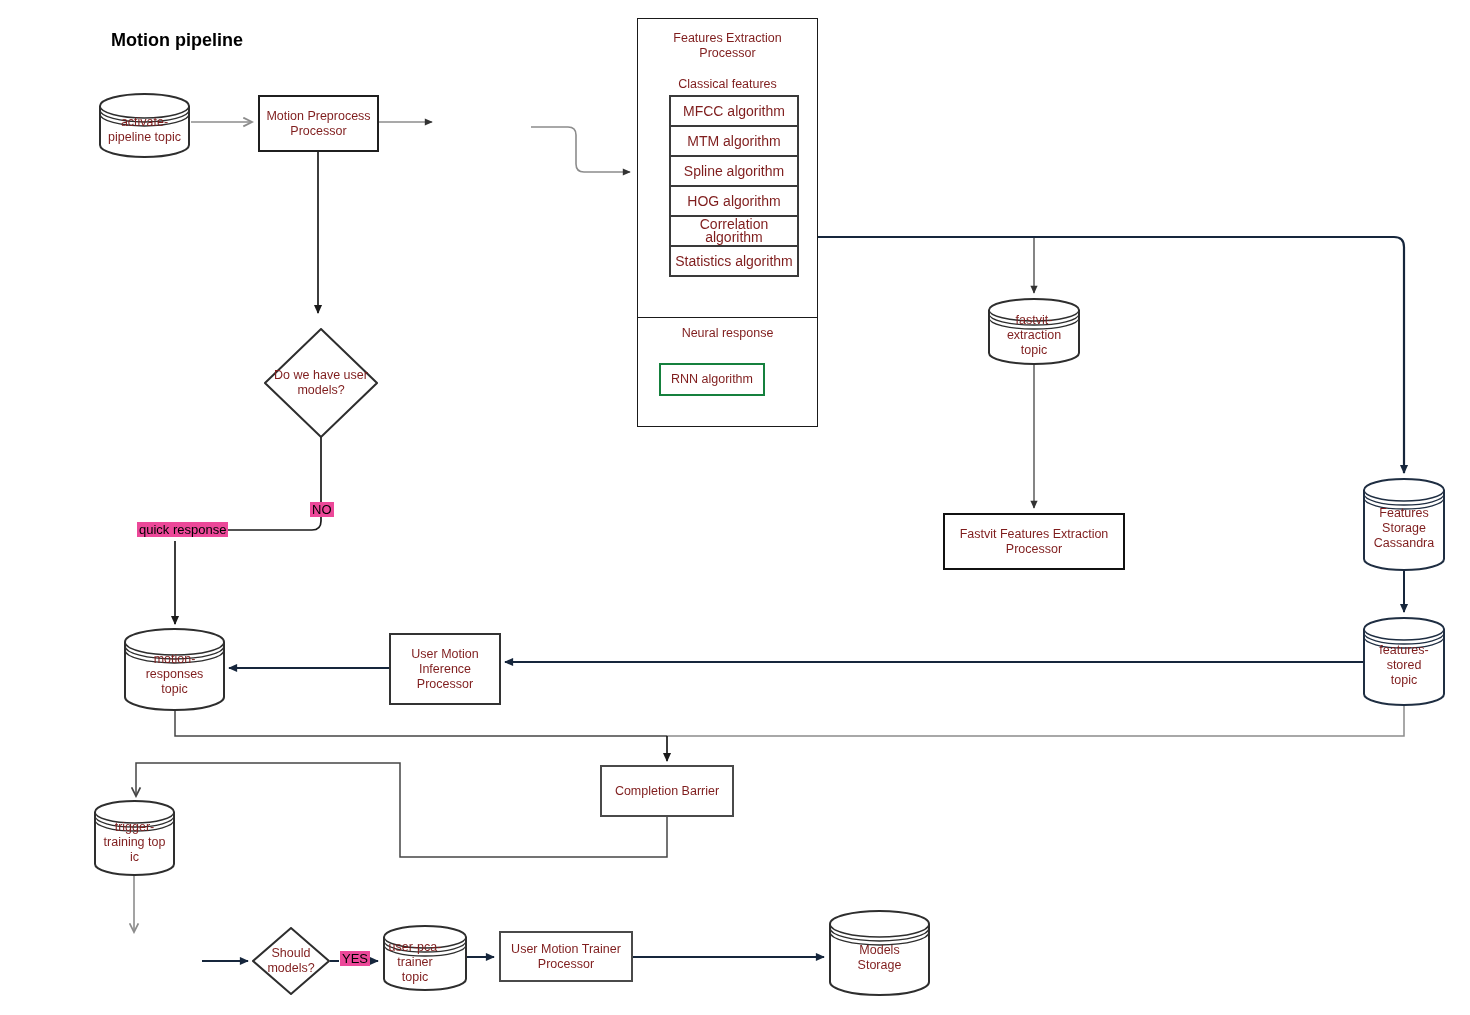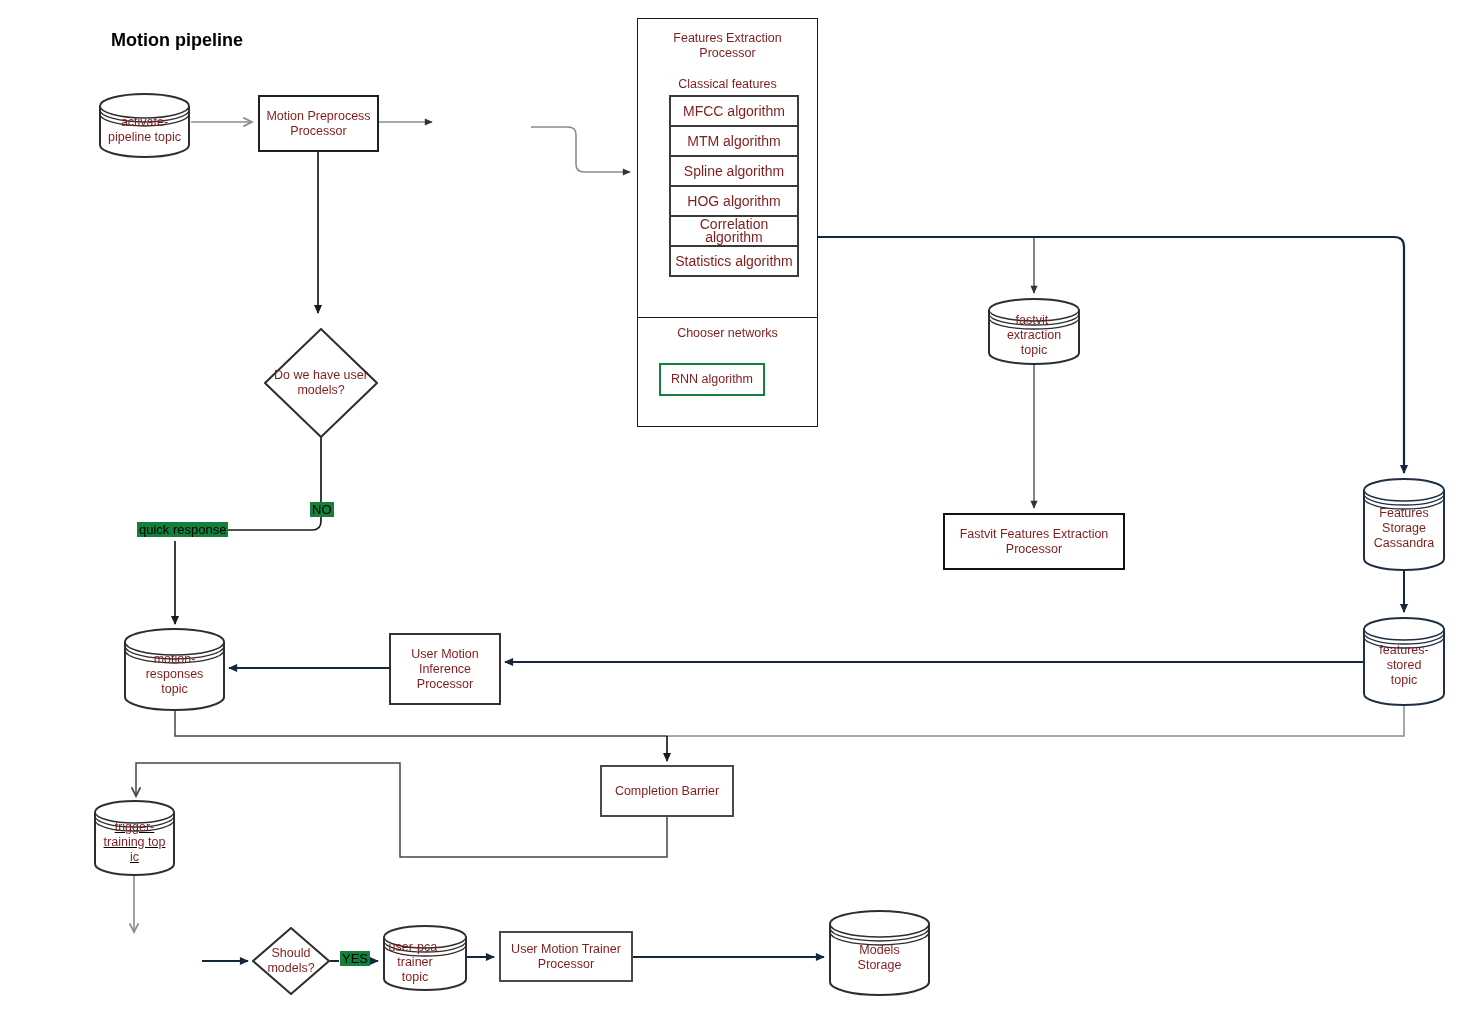--- a/index.html
+++ b/index.html
@@ -10,21 +10,21 @@
   #edges{position:absolute;left:0;top:0;width:1470px;height:1015px;z-index:1;}
   .node{position:absolute;z-index:2;box-sizing:border-box;}
   .lbl{white-space:pre-line;text-align:center;font-size:12.5px;line-height:15px;color:#7f1d1d;}
   .box{background:#fff;display:flex;align-items:center;justify-content:center;}
   .cyl{display:flex;align-items:center;justify-content:center;}
   .cyl-svg{position:absolute;left:0;top:0;}
   .cyl-label{position:relative;z-index:2;padding-top:8px;}
   .diamond{display:flex;align-items:center;justify-content:center;}
   .diamond svg{position:absolute;left:0;top:0;width:100%;height:100%;}
   .diamond .lbl{position:relative;z-index:2;}
-  .floatlbl{position:absolute;z-index:3;font-size:13px;background:#15803d;padding:0 2px;}
+  .floatlbl{position:absolute;z-index:3;font-size:13px;background:#ec4899;padding:0 2px;}
   #l-title{position:absolute;z-index:3;font-size:18px;font-weight:bold;}
   
   .bigbox{background:#fff;border:1.6px solid #1a1a1a;}
   .fx-title{position:absolute;top:12px;left:0;right:0;}
   .fx-sub{position:absolute;top:58px;left:0;right:0;}
   .fx-list{position:absolute;left:31px;top:76px;width:130px;}
   .fx-row{box-sizing:border-box;border:2px solid #3a3a3a;height:32px;margin-top:-2px;
           display:flex;align-items:center;justify-content:center;background:#fff;}
   .fx-row:first-child{margin-top:0;}
   .fx-row .lbl{font-size:14px;line-height:13px;}
@@ -118,21 +118,21 @@
         </div>
       <div class="fx-row">
           <span class="lbl">Correlation
 algorithm</span>
         </div>
       <div class="fx-row">
           <span class="lbl">Statistics algorithm</span>
         </div>
     </div>
     <div class="fx-divider"></div>
-    <div class="lbl fx-nn-label">Chooser networks</div>
+    <div class="lbl fx-nn-label">Neural response</div>
     <div class="fx-rnn">
         <span class="lbl">RNN algorithm</span>
       </div>
   </div>
 
   <div class="node diamond" style="left:264px;top:328px;width:114px;height:110px;">
     <svg viewBox="0 0 114 110" preserveAspectRatio="none">
       <polygon points="57,1 113,55 57,109 1,55" fill="#fff" stroke="#2e2e2e" stroke-width="2"></polygon>
     </svg>
     <div class="lbl">Do we have user
@@ -195,21 +195,21 @@
       </svg>
     <div class="lbl cyl-label" style="padding-top: 10px;">motion-
 responses
 topic</div>
   </div>
 
   <div class="node box" style="left:600px;top:765px;width:134px;height:52px;border:2px solid #4a4a4a;">
     <div class="lbl">Completion Barrier</div>
   </div>
 
-  <div class="node cyl" style="left:94px;top:800px;width:81px;height:76px;text-decoration:underline;">
+  <div class="node cyl" style="left:94px;top:800px;width:81px;height:76px;">
       <svg class="cyl-svg" width="81" height="76" viewBox="0 0 81 76">
         <path d="M1,12 A39.5,11 0 0 1 80,12 V64 A39.5,11 0 0 1 1,64 Z" fill="#ffffff" stroke="#2e2e2e" stroke-width="2"></path>
         <path d="M1,12 A39.5,11 0 0 0 80,12" fill="none" stroke="#2e2e2e" stroke-width="1.5"></path>
         <path d="M1,16 A39.5,11 0 0 0 80,16" fill="none" stroke="#2e2e2e" stroke-width="1.3"></path>
         <path d="M1,20 A39.5,11 0 0 0 80,20" fill="none" stroke="#2e2e2e" stroke-width="1.3"></path>
       </svg>
     <div class="lbl cyl-label" style="padding-top: 8px;">trigger-
 training top
 ic</div>
   </div>

